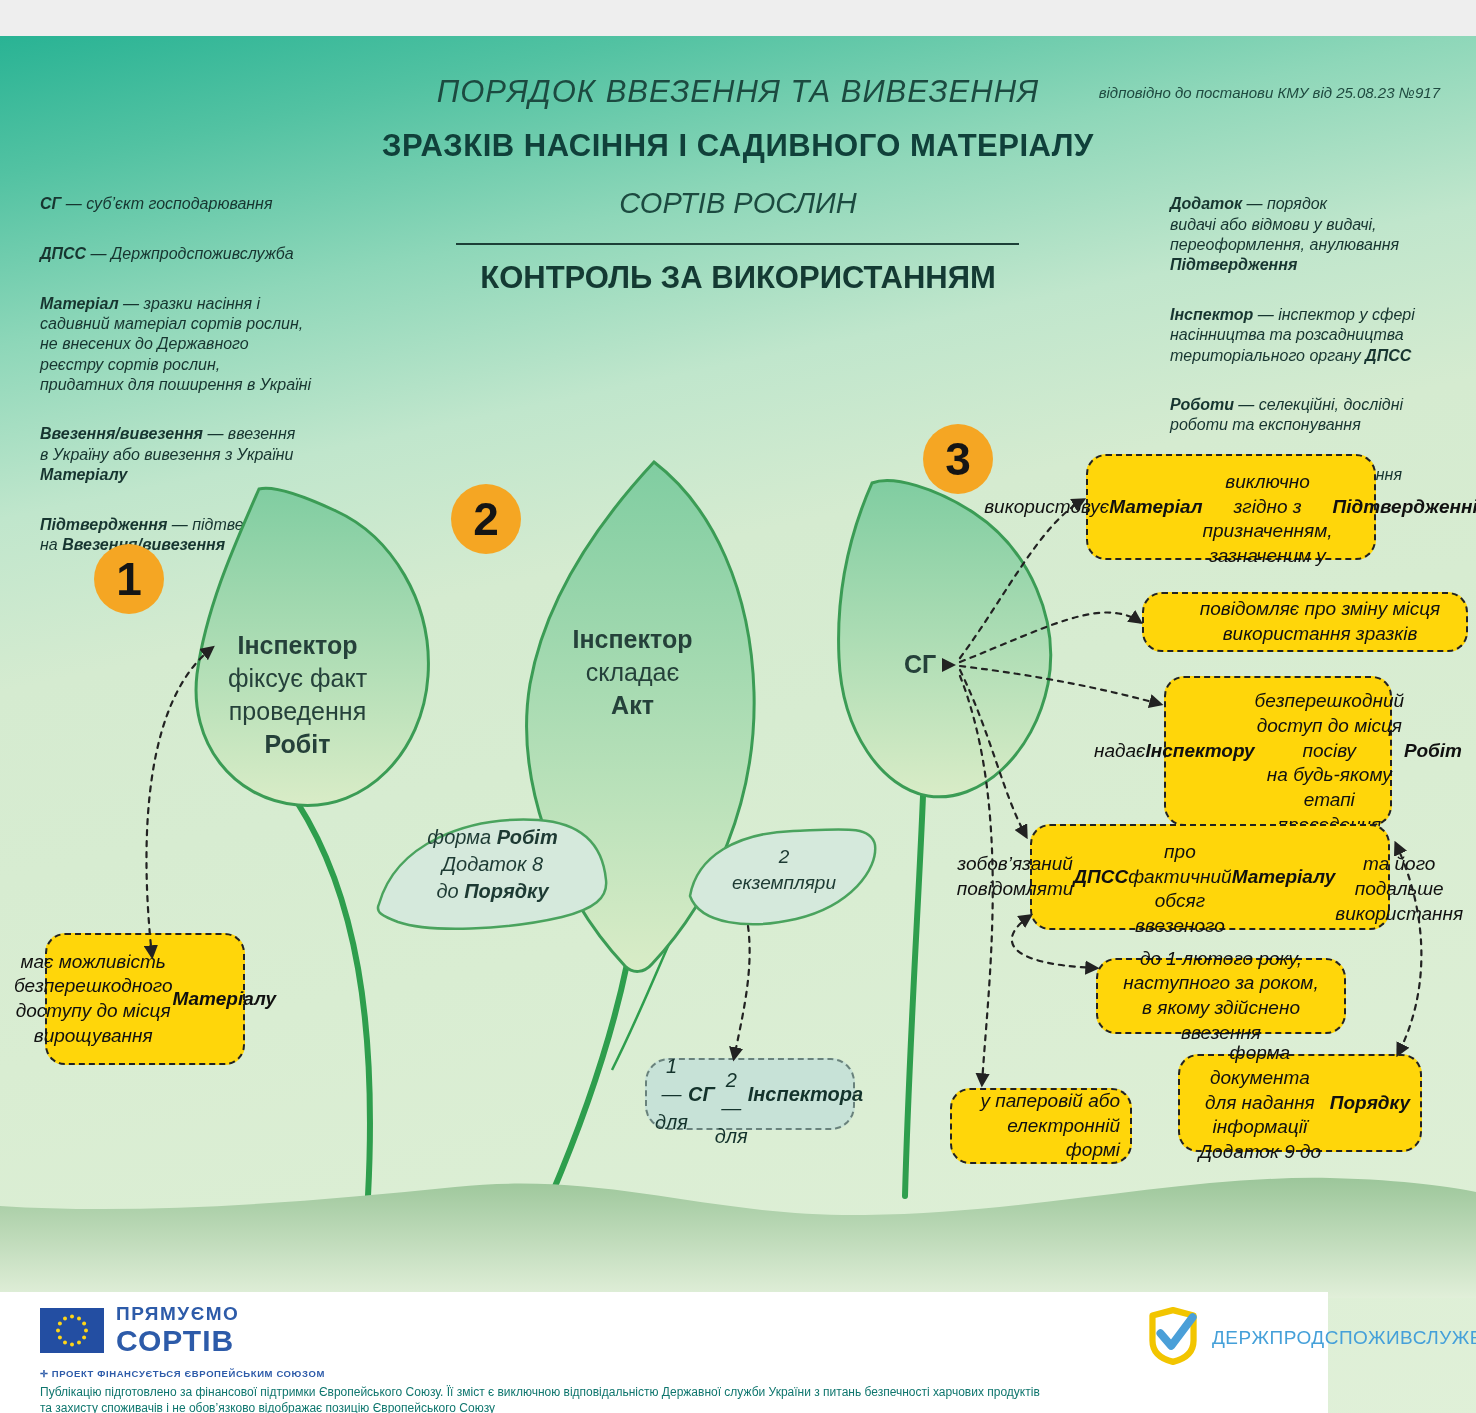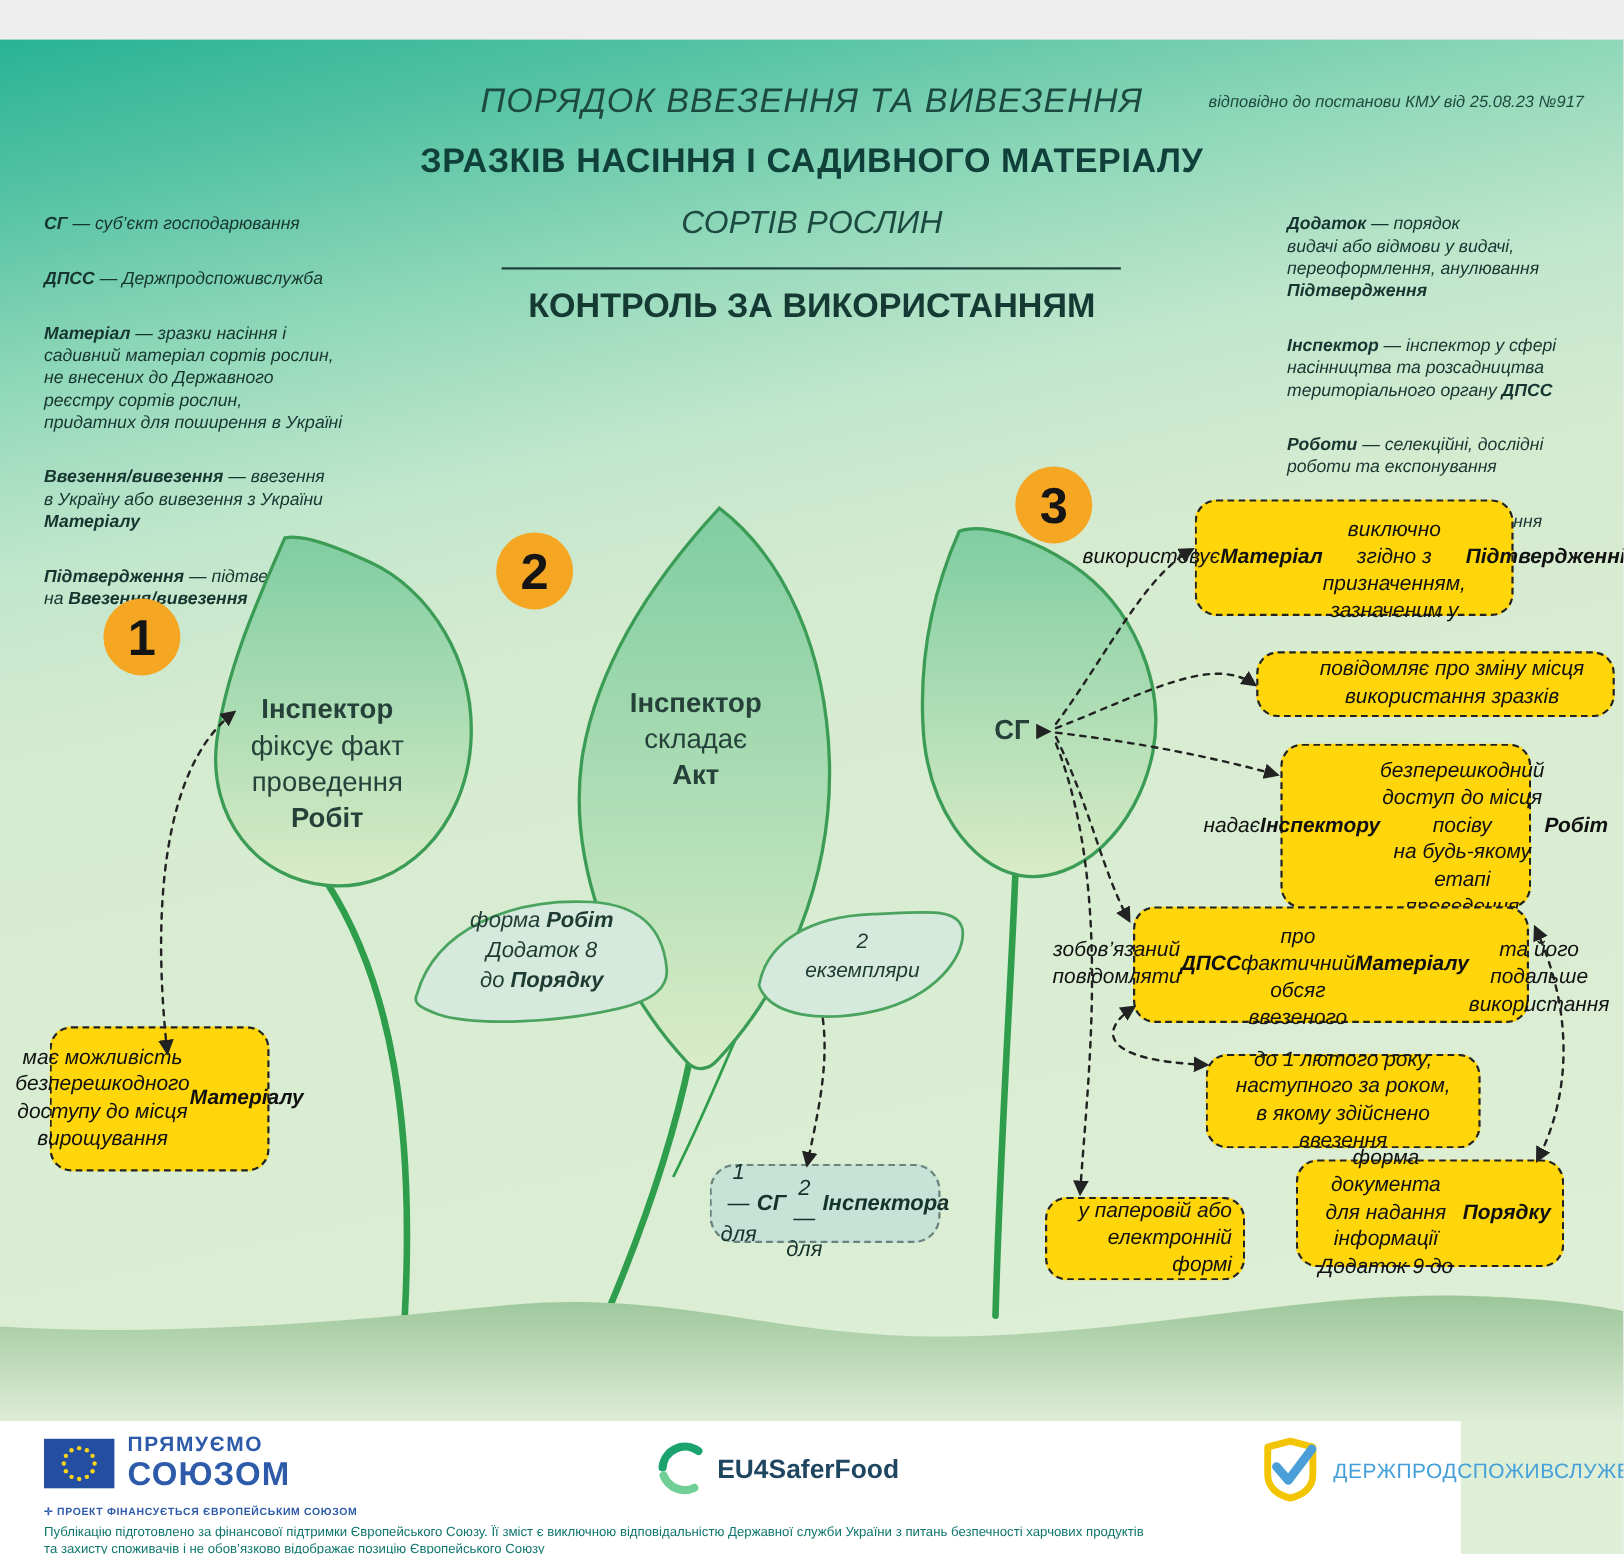--- a/index.html
+++ b/index.html
@@ -140,21 +140,21 @@
 використання зразків</span></div>
   <div class="abs note" style="left:1164px;top:640px;width:228px;height:150px;"><span>надає </span><b>Інспектору</b><span>
 безперешкодний
 доступ до місця посіву
 на будь-якому етапі
 проведення </span><b>Робіт</b></div>
   <div class="abs note" style="left:1030px;top:788px;width:360px;height:106px;"><span>зобов’язаний повідомляти </span><b>ДПСС</b><span>
 про фактичний обсяг
 ввезеного </span><b>Матеріалу</b><span>
 та його подальше використання</span></div>
-  <div class="abs note" style="left:1096px;top:922px;width:250px;height:86px;"><span>до 1 лютого року,
+  <div class="abs note" style="left:1096px;top:922px;width:250px;height:76px;"><span>до 1 лютого року,
 наступного за роком,
 в якому здійснено ввезення</span></div>
   <div class="abs note" style="left:1178px;top:1018px;width:244px;height:98px;"><span>форма документа
 для надання інформації
 Додаток 9 до </span><b>Порядку</b></div>
   <div class="abs note" style="left:950px;top:1052px;width:182px;height:76px;text-align:right;"><span>у паперовій або
 електронній формі</span></div>
 
   <svg class="layer arrows" viewBox="0 0 1476 1413">
     <defs>
@@ -190,33 +190,24 @@
             <circle cx="25" cy="34.6" r="2"></circle>
             <circle cx="19.9" cy="29.5" r="2"></circle>
           <circle cx="18" cy="22.5" r="2"></circle>
             <circle cx="19.9" cy="15.5" r="2"></circle>
             <circle cx="25" cy="10.4" r="2"></circle>
         </g>
       </svg>
     </div>
     <div class="abs eu-txt">
       <div class="l1">ПРЯМУЄМО</div>
-      <div class="l2">СОЮЗОМ</div>
+      <div class="l2">СОРТІВ</div>
     </div>
     <div class="abs eu-sub">✛ ПРОЕКТ ФІНАНСУЄТЬСЯ ЄВРОПЕЙСЬКИМ СОЮЗОМ</div>
 
-    <div class="abs eu4">
-      <span>
-        <svg width="52" height="52" viewBox="0 0 56 56" fill="none">
-          <path d="M 44,12 A 22,22 0 0 0 9,28" stroke="#1ba36f" stroke-width="8" stroke-linecap="round"></path>
-          <path d="M 10,36 A 22,22 0 0 0 40,48" stroke="#6fcf97" stroke-width="8" stroke-linecap="round"></path>
-        </svg>
-      </span>
-      <span class="lbl">EU4SaferFood</span>
-    </div>
 
     <div class="abs dpss">
       <span>
         <svg width="50" height="60" viewBox="0 0 56 66" fill="none">
           <path d="M 28,4 L 51,10 L 51,38 C 51,52 40,59 28,62 C 16,59 5,52 5,38 L 5,10 Z" fill="#fff" stroke="#f2c500" stroke-width="7" stroke-linejoin="round"></path>
           <path d="M 14,30 L 26,44 L 50,12" stroke="#4a9fd8" stroke-width="9" stroke-linecap="round" stroke-linejoin="round"></path>
         </svg>
       </span>
       <span class="lbl">ДЕРЖПРОДСПОЖИВСЛУЖБА</span>
     </div>

